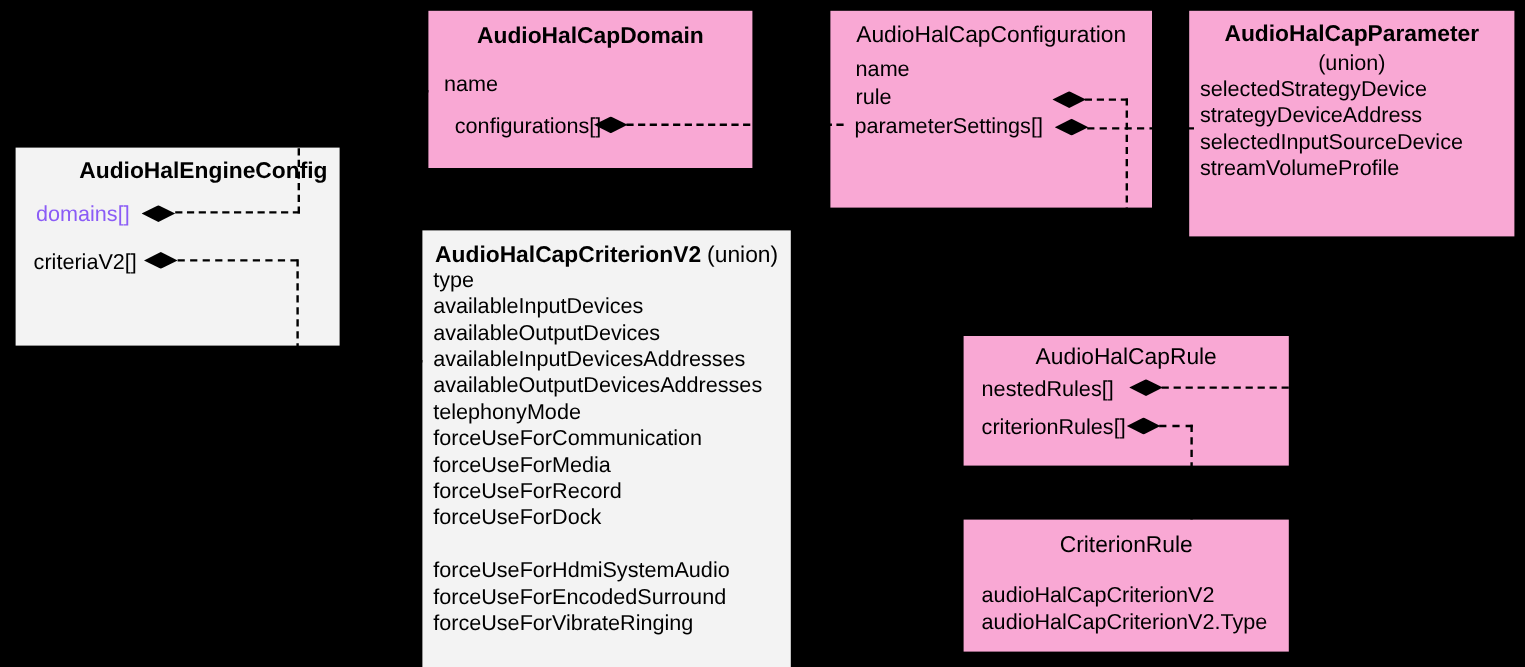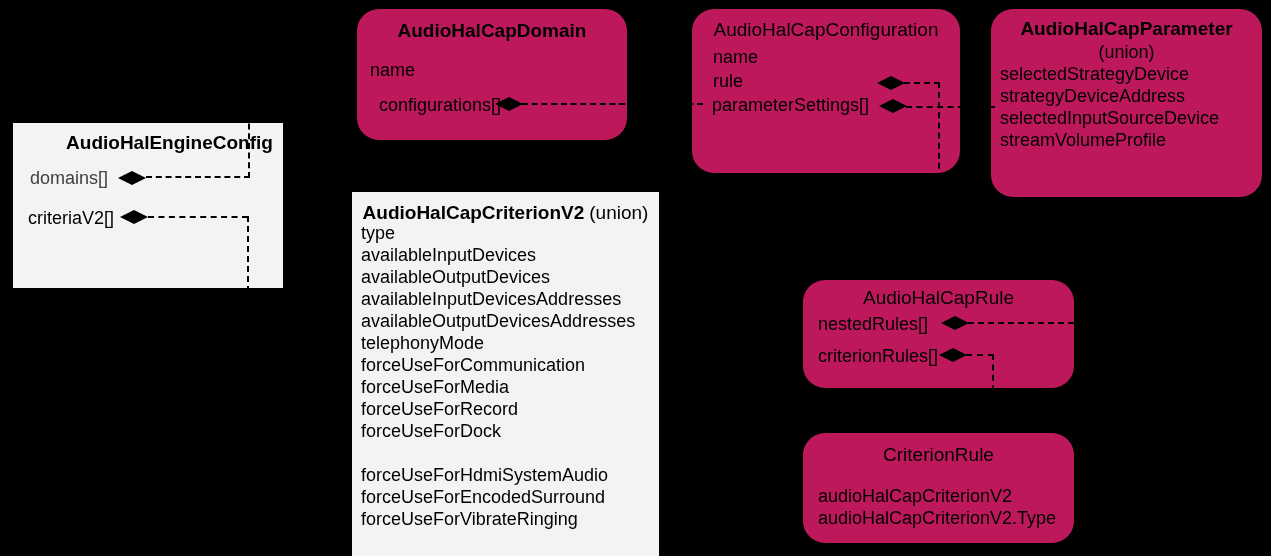--- a/index.html
+++ b/index.html
@@ -5,38 +5,38 @@
   html, body { margin: 0; padding: 0; background: #000; }
   .canvas {
     position: relative;
     width: 1271px;
     height: 556px;
     background: #000;
     font-family: "Liberation Sans", sans-serif;
     overflow: hidden;
   }
   .box { position: absolute; }
-  .green { background: #be185d; border-radius: 22px; }
+  .green { background: #f9a8d4; }
   .gray  { background: #f3f3f3; }
   .title {
     position: absolute; left: 0; right: 0;
     text-align: center;
     font-size: 19px; line-height: 22px;
     color: #000; white-space: nowrap;
     z-index: 3;
   }
   .bold { font-weight: bold; }
   .suffix { font-weight: normal; margin-left: 5px; }
   .row {
     position: absolute;
     font-size: 18px; line-height: 22px; height: 22px;
     color: #000; white-space: nowrap;
     z-index: 3;
   }
-  .accent { color: #404040; }
+  .accent { color: #8b5cf6; }
   .diamond { position: absolute; z-index: 4; }
   .diamond svg { display: block; }
   .hline { position: absolute; border-top: 2px dashed #000; z-index: 2; }
   .vline { position: absolute; border-left: 2px dashed #000; z-index: 2; }
 </style>
 </head>
 <body>
 
 <div class="canvas">
 

